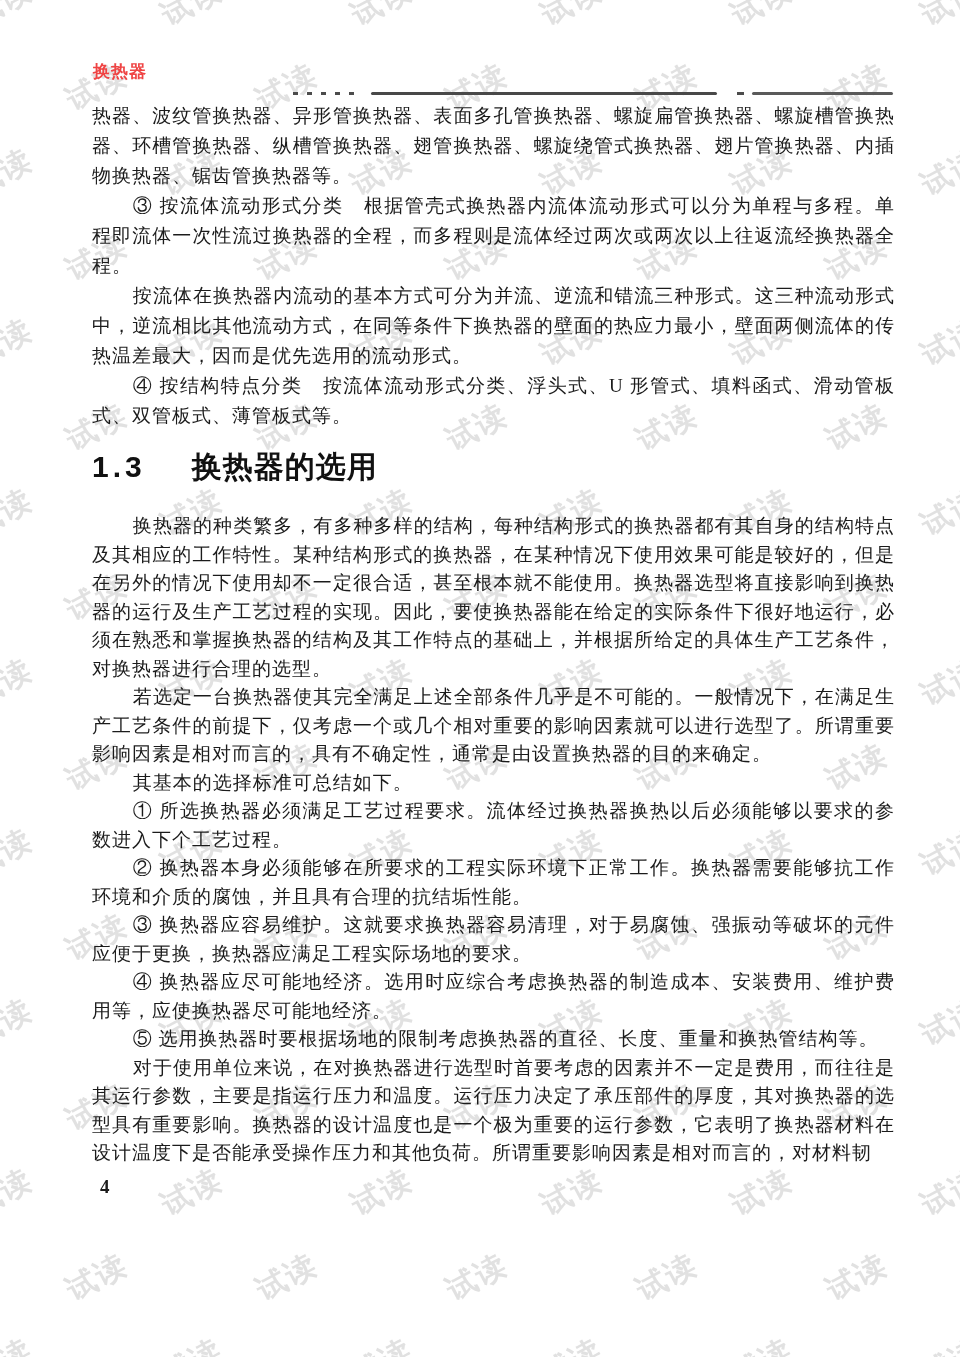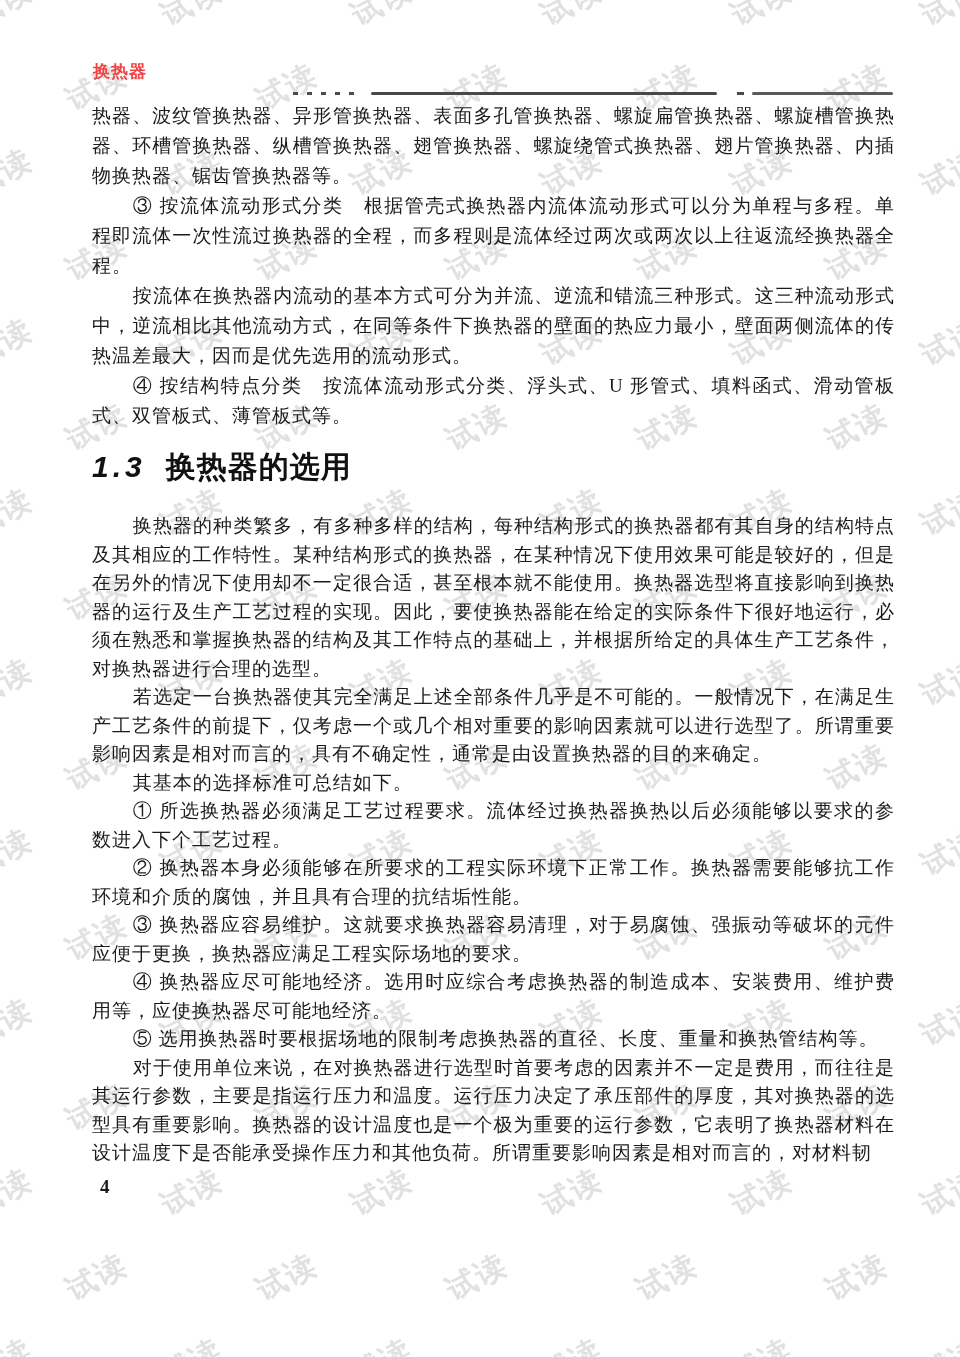--- a/index.html
+++ b/index.html
@@ -64,21 +64,21 @@
   
   h2.section-heading{
     margin:16px 0 24px 0;
     font-family:"Liberation Sans","DejaVu Sans",sans-serif;
     font-weight:bold;
     font-size:30px;
     letter-spacing:1px;
     color:#111;
     display:flex;align-items:baseline;
   }
-  h2.section-heading .sec-num{margin-right:20px;letter-spacing:4px;font-style:italic;}
+  h2.section-heading .sec-num{margin-right:46px;letter-spacing:4px;}
   
   .page-number{
     margin-top:8px;
     padding-left:8px;
     font-weight:bold;
     font-size:19px;
     font-family:"Liberation Serif","DejaVu Serif",serif;
   }
 </style>
 </head>

